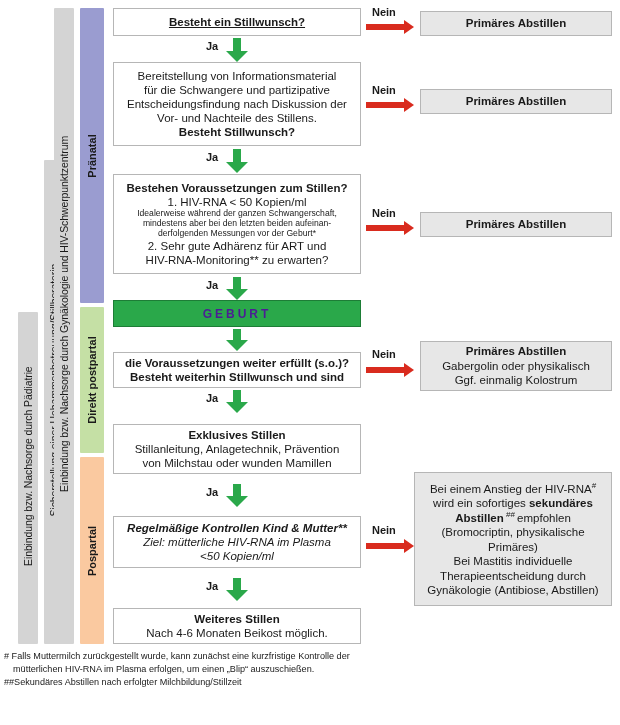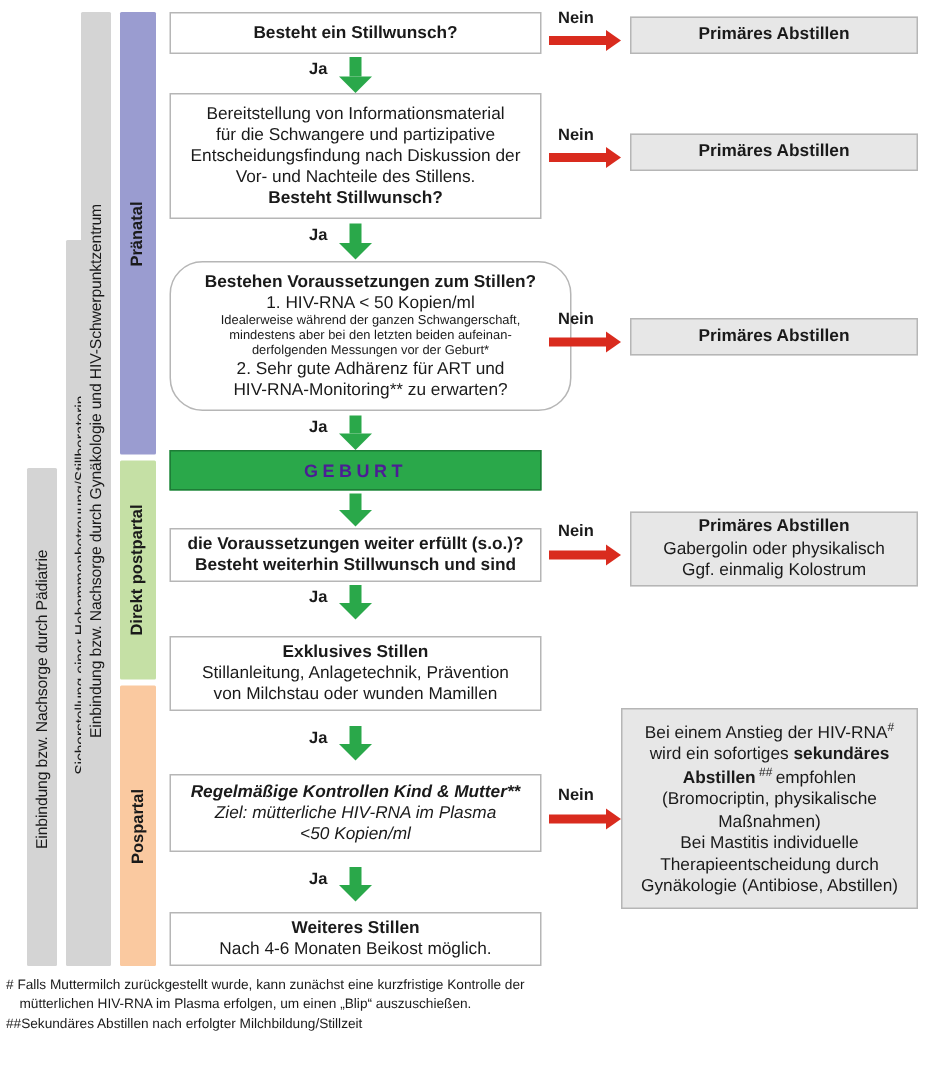--- a/index.html
+++ b/index.html
@@ -205,21 +205,21 @@
   <div class="phasebar phase-pre" style="top:8px; height:295px;">
     <span class="vtext">Pränatal</span>
   </div>
   <div class="phasebar phase-direct" style="top:307px; height:146px;">
     <span class="vtext">Direkt postpartal</span>
   </div>
   <div class="phasebar phase-post" style="top:457px; height:187px;">
     <span class="vtext">Pospartal</span>
   </div>
 
-  <div class="box" style="left:113px; top:8px; width:248px; height:28px;">
+  <div class="box" style="left:113px; top:8px; width:248px; height:28px;text-decoration:underline;">
     <span class="t-bold">Besteht ein Stillwunsch?</span>
   </div>
 
   <div class="nein-label" style="left:372px; top:6px;">Nein</div>
   <div class="right-arrow" style="left:366px; top:20px; width:48px;">
     <div class="shaft" style="width:38px;"></div>
     <div class="head" style="left:38px;"></div>
   </div>
 
   <div class="ja-label" style="left:206px; top:40px;">Ja</div>
@@ -241,21 +241,21 @@
     <div class="shaft" style="width:38px;"></div>
     <div class="head" style="left:38px;"></div>
   </div>
 
   <div class="ja-label" style="left:206px; top:151px;">Ja</div>
   <div class="down-arrow" style="left:226px; top:149px; height:24px;">
     <div class="shaft" style="height:13px;"></div>
     <div class="head" style="top:13px;"></div>
   </div>
 
-  <div class="box" style="left:113px; top:174px; width:268px; height:100px;border-radius:22px;">
+  <div class="box" style="left:113px; top:174px; width:248px; height:100px;">
     <span class="t-bold">Bestehen Voraussetzungen zum Stillen?</span>
     <span class="t-norm">1. HIV-RNA &lt; 50 Kopien/ml</span>
     <span class="t-small">Idealerweise während der ganzen Schwangerschaft,</span>
     <span class="t-small">mindestens aber bei den letzten beiden aufeinan-</span>
     <span class="t-small">derfolgenden Messungen vor der Geburt*</span>
     <span class="t-norm">2. Sehr gute Adhärenz für ART und</span>
     <span class="t-norm">HIV-RNA-Monitoring** zu erwarten?</span>
   </div>
 
   <div class="nein-label" style="left:372px; top:207px;">Nein</div>
@@ -353,21 +353,21 @@
     <span class="t-norm">
       <span>Bei einem Anstieg der HIV-RNA</span><span class="sup">#</span>
     </span>
     <span class="t-norm">
       <span>wird ein sofortiges </span><b>sekundäres</b>
     </span>
     <span class="t-norm">
       <b>Abstillen</b><span class="sup"> ## </span><span>empfohlen</span>
     </span>
     <span class="t-norm">(Bromocriptin, physikalische</span>
-    <span class="t-norm">Maßnahmen)</span>
+    <span class="t-norm">Primäres)</span>
     <span class="t-norm">Bei Mastitis individuelle</span>
     <span class="t-norm">Therapieentscheidung durch</span>
     <span class="t-norm">Gynäkologie (Antibiose, Abstillen)</span>
   </div>
 
   <div class="footnotes">
     <div># Falls Muttermilch zurückgestellt wurde, kann zunächst eine kurzfristige Kontrolle der</div>
     <div class="ind">mütterlichen HIV-RNA im Plasma erfolgen, um einen „Blip“ auszuschießen.</div>
     <div>##Sekundäres Abstillen nach erfolgter Milchbildung/Stillzeit</div>
   </div>

